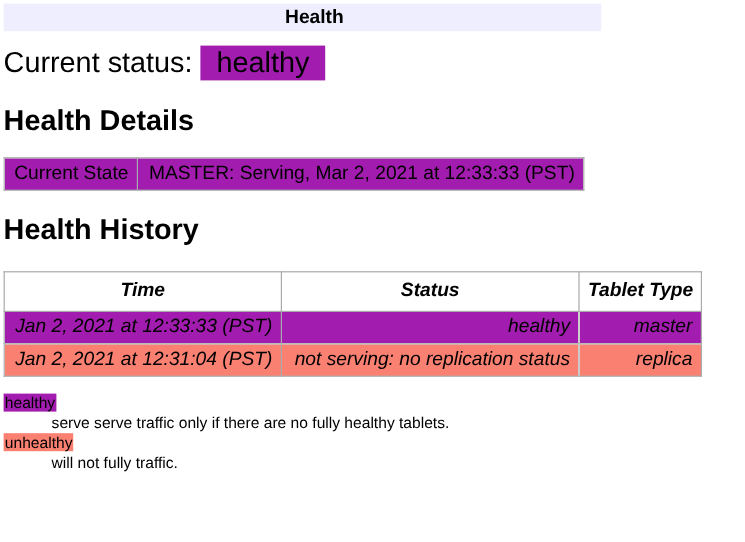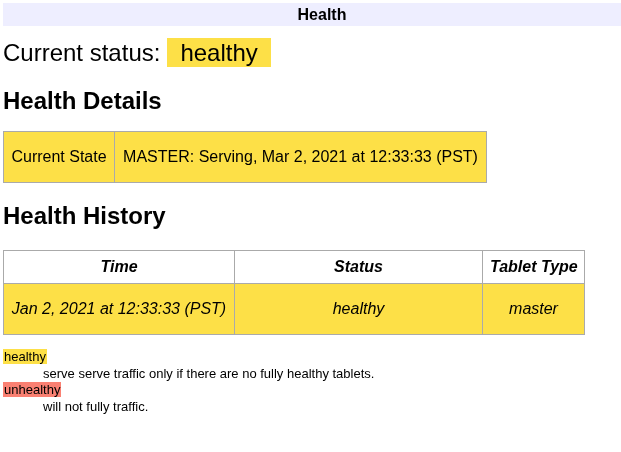--- a/index.html
+++ b/index.html
@@ -8,26 +8,26 @@
     width: 621px; height: 452px;
     padding: 3px 0 0 3px;
     overflow: hidden;
     background: #ffffff;
     color: #000000;
     font-family: "Liberation Sans", "DejaVu Sans", sans-serif;
     font-size: 16px;
   }
 
   
-  [data-state="healthy"]   { background-color: #fde047; }
+  [data-state="healthy"]   { background-color: #a21caf; }
   [data-state="unhappy"]   { background-color: #f0e68c; }
   [data-state="unhealthy"] { background-color: #fa8072; }
 
   .header-bar {
-    width: 618px; height: 23px; line-height: 23px;
+    width: 498px; height: 23px; line-height: 23px;
     background: #eeeeff;
     text-align: center;
     font-weight: bold;
     font-size: 16px;
     padding-left: 20px;
   }
 
   .status-line {
     margin-top: 12px;
     font-size: 24px;
@@ -49,21 +49,21 @@
   table {
     border-collapse: collapse;
     table-layout: fixed;
     font-size: 16px;
   }
   td, th {
     border: 1px solid #aaaaaa;
     overflow: hidden;
     white-space: nowrap;
   }
-  td { padding: 16px 7px; text-align: center; }
+  td { padding: 4px 7px; text-align: right; }
   th { padding: 7px; text-align: center; font-weight: bold; background: #ffffff; }
 
   .details-table { width: 484px; }
   .details-table .col-label { width: 111px; }
 
   .history-table { width: 581px; margin-top: 21px; font-style: italic; }
   .history-table .col-time   { width: 231px; }
   .history-table .col-status { width: 248px; }
   .history-table .col-type   { width: 102px; }
 
@@ -116,20 +116,25 @@
       <th>Status</th>
       <th>Tablet Type</th>
     </tr>
   </thead>
   <tbody>
     <tr data-state="healthy">
       <td>Jan 2, 2021 at 12:33:33 (PST)</td>
       <td>healthy</td>
       <td>master</td>
     </tr>
+    <tr data-state="unhealthy">
+      <td>Jan 2, 2021 at 12:31:04 (PST)</td>
+      <td>not serving: no replication status</td>
+      <td>replica</td>
+    </tr>
   </tbody>
 </table>
 
 <dl class="legend">
   <dt>
     <span data-state="healthy">healthy</span>
   </dt>
 
   <dd>serve serve traffic only if there are no fully healthy tablets.</dd>
 

